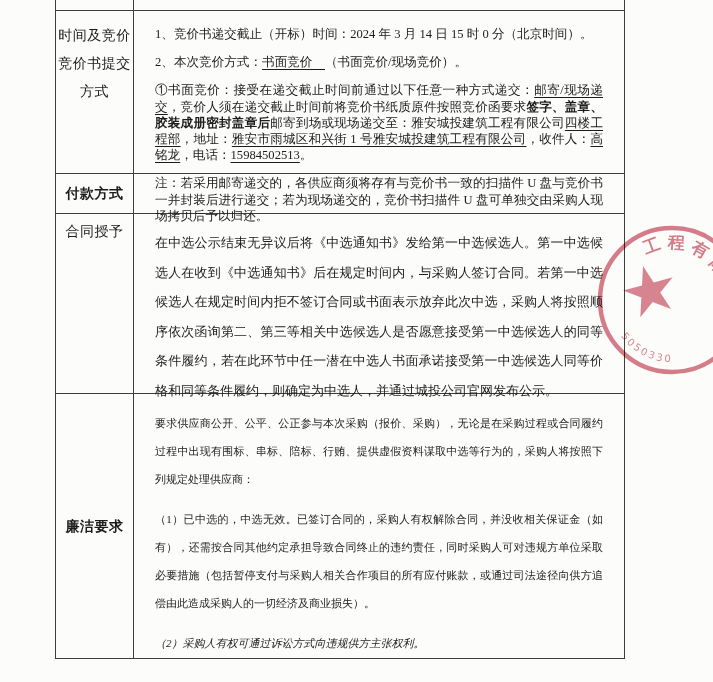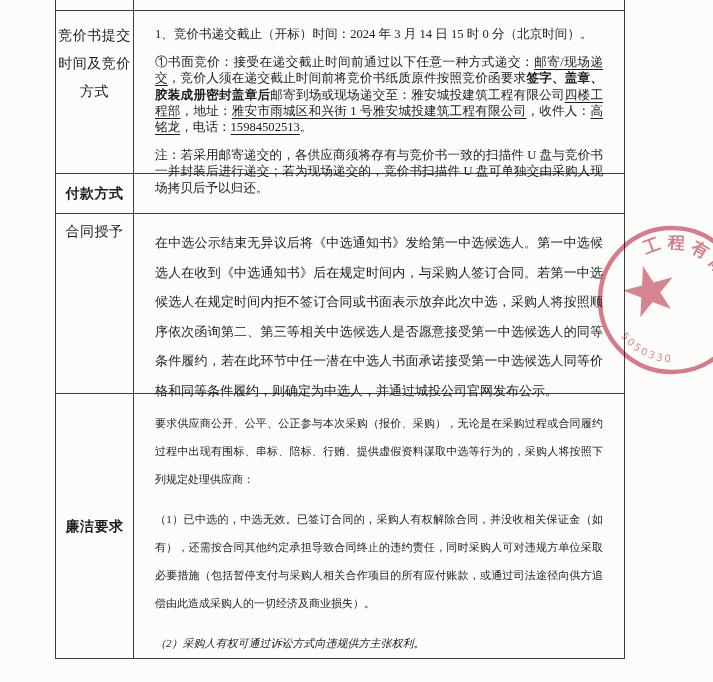--- a/index.html
+++ b/index.html
@@ -40,26 +40,27 @@
 
   <div class="tbl">
 
     <div class="row sliver">
       <div class="lbl"></div>
       <div class="cnt"></div>
     </div>
 
     <div class="row r1">
       <div class="lbl">
+        <div>时间及竞价</div>
         <div>竞价书提交</div>
-        <div>时间及竞价</div>
         <div>方式</div>
       </div>
       <div class="cnt">
         <p><span>1、竞价书递交截止（开标）时间：2024 年 3 月 14 日 15 时 0 分（北京时间）。</span></p>
+        <p><span>2、本次竞价方式：</span><span class="u">书面竞价　</span><span>（书面竞价/现场竞价）。</span></p>
         <p><span>①书面竞价：接受在递交截止时间前通过以下任意一种方式递交：</span><span class="u">邮寄/现场递交</span><span>，竞价人须在递交截止时间前将竞价书纸质原件按照竞价函要求</span><span class="b">签字、盖章、胶装成册密封盖章后</span><span>邮寄到场或现场递交至：雅安城投建筑工程有限公司</span><span class="u">四楼工程部</span><span>，地址：</span><span class="u">雅安市雨城区和兴街 1 号雅安城投建筑工程有限公司</span><span>，收件人：</span><span class="u">高铭龙</span><span>，电话：</span><span class="u">15984502513</span><span>。</span></p>
         <p><span>注：若采用邮寄递交的，各供应商须将存有与竞价书一致的扫描件 U 盘与竞价书一并封装后进行递交；若为现场递交的，竞价书扫描件 U 盘可单独交由采购人现场拷贝后予以归还。</span></p>
       </div>
     </div>
 
     <div class="row r2">
       <div class="lbl">
         <div>付款方式</div>
       </div>
     </div>

